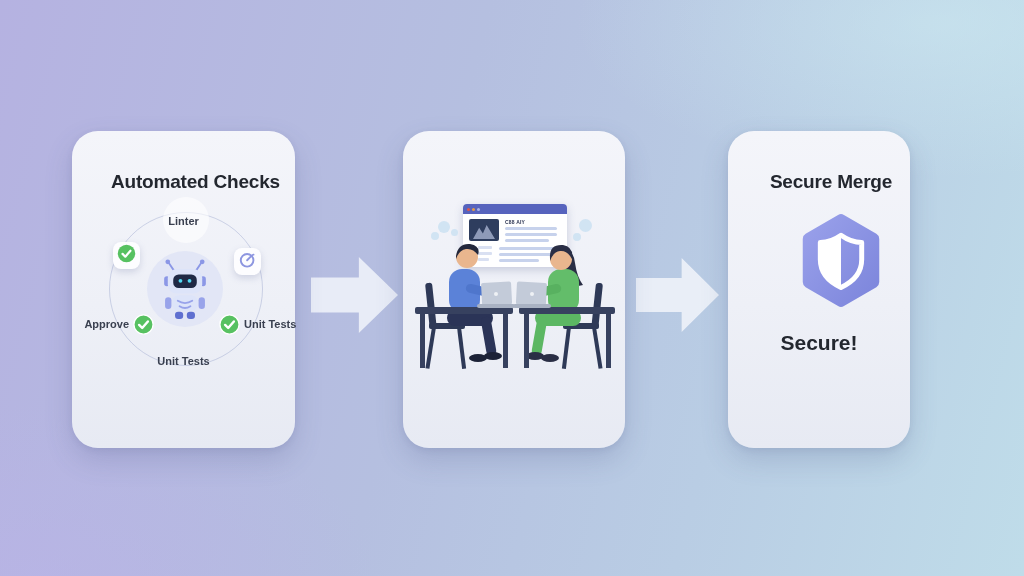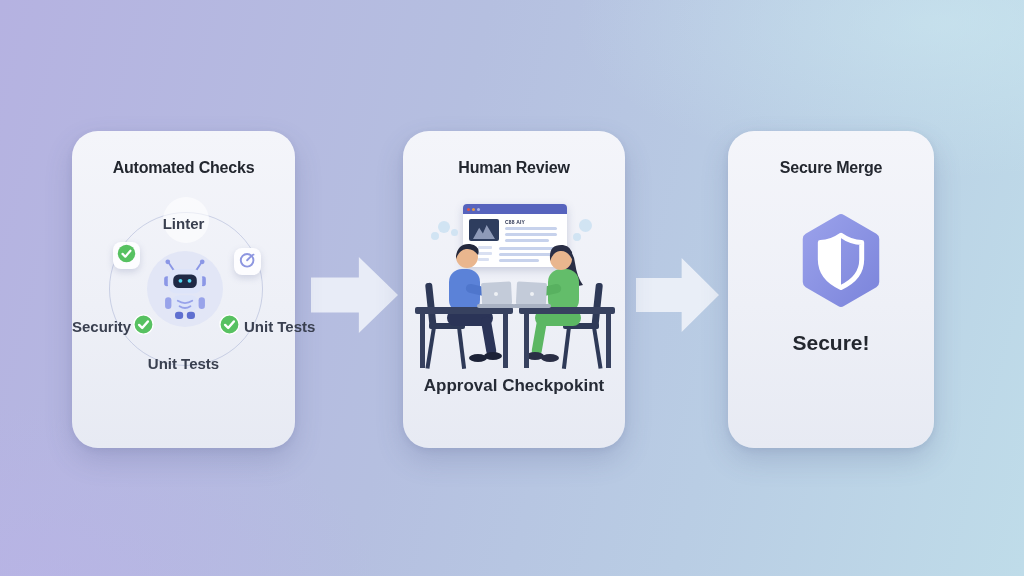--- a/index.html
+++ b/index.html
@@ -15,40 +15,40 @@
     pointer-events:none;
   }
   .card{
     position:absolute;top:131px;height:317px;border-radius:26px;
     background:linear-gradient(180deg,#f4f5fa 0%,#eef0f7 55%,#e7eaf3 100%);
     box-shadow:0 12px 28px rgba(70,80,130,.20), 0 2px 6px rgba(70,80,130,.10);
     z-index:2;
   }
   .card1{left:72px;width:223px;}
   .card2{left:403px;width:222px;}
-  .card3{left:728px;width:206px;}
+  .card3{left:728px;width:182px;}
   .stage-title{
     position:absolute;top:28px;left:0;width:100%;text-align:center;
-    font-size:16px;font-weight:700;color:#23272f;letter-spacing:-.2px;margin:0;
+    font-size:19px;font-weight:700;color:#23272f;letter-spacing:-.2px;margin:12px;
   }
   
   .flow-arrow{
     position:absolute;z-index:1;
     background:rgba(241,245,250,.85);
     clip-path:polygon(0% 27%,55% 27%,55% 0%,100% 50%,55% 100%,55% 73%,0% 73%);
   }
   .arrow-1{left:311px;top:257px;width:87px;height:76px;}
   .arrow-2{left:636px;top:258px;width:83px;height:74px;}
 
   
   .ring{position:absolute;left:37px;top:81px;width:152px;height:152px;border-radius:50%;
         border:1.5px solid rgba(140,152,198,.38);}
   .linter-bubble{position:absolute;left:91px;top:66px;width:46px;height:46px;border-radius:50%;
         background:rgba(255,255,255,.6);}
-  .check-label{position:absolute;font-size:15px;font-weight:600;color:#3a4050;white-space:nowrap;}
+  .check-label{position:absolute;font-size:11px;font-weight:600;color:#3a4050;white-space:nowrap;}
   .label-top{left:0;top:84px;width:100%;text-align:center;}
   .label-left{left:0;top:187px;width:57px;text-align:right;}
   .label-right{left:172px;top:187px;}
   .label-bottom{left:0;top:224px;width:100%;text-align:center;}
   .icon-tile{position:absolute;width:27px;height:27px;border-radius:8px;background:#fdfdff;
         box-shadow:0 3px 7px rgba(90,100,150,.22);display:flex;align-items:center;justify-content:center;}
   .tile-check{left:41px;top:111px;}
   .tile-gauge{left:162px;top:117px;}
   .check-circle{position:absolute;width:21px;height:21px;}
   .cc-left{left:61px;top:183px;}
@@ -134,21 +134,21 @@
         <rect x="10" y="43" width="7" height="13" rx="3.5" fill="#98a3ea"></rect>
         <rect x="47" y="43" width="7" height="13" rx="3.5" fill="#98a3ea"></rect>
         <rect x="18" y="41" width="28" height="17" rx="7" fill="#dde4f9"></rect>
         <path d="M24 47 q8 5 16 0" stroke="#98a3ea" stroke-width="2" fill="none" stroke-linecap="round"></path>
         <path d="M26 53 q6 4 12 0" stroke="#98a3ea" stroke-width="2" fill="none" stroke-linecap="round"></path>
         <rect x="21" y="59" width="9" height="8" rx="3.5" fill="#5f6fd0"></rect>
         <rect x="34" y="59" width="9" height="8" rx="3.5" fill="#5f6fd0"></rect>
       </svg>
     </div>
 
-    <div class="check-label label-left">Security</div>
+    <div class="check-label label-left">Approve</div>
     <div class="check-circle cc-left">
       <svg width="21" height="21" viewBox="0 0 24 24">
         <circle cx="12" cy="12" r="11" fill="#57c161" stroke="#ffffff" stroke-width="1.6"></circle>
         <path d="M7 12.5 L10.5 16 L17 8.5" stroke="#ffffff" stroke-width="2.8" fill="none" stroke-linecap="round" stroke-linejoin="round"></path>
       </svg>
     </div>
 
     <div class="check-circle cc-right">
       <svg width="21" height="21" viewBox="0 0 24 24">
         <circle cx="12" cy="12" r="11" fill="#57c161" stroke="#ffffff" stroke-width="1.6"></circle>
@@ -156,21 +156,20 @@
       </svg>
     </div>
     <div class="check-label label-right">Unit Tests</div>
 
     <div class="check-label label-bottom">Unit Tests</div>
   </section>
 
   <div class="flow-arrow arrow-1"></div>
 
   <section class="card card2">
-    <h2 class="stage-title">Human Review</h2>
 
     <div class="browser">
       <div class="browser-bar">
         <span class="bar-dot dot-red"></span>
         <span class="bar-dot dot-orange"></span>
         <span class="bar-dot dot-light"></span>
       </div>
       <div class="browser-body">
         <div class="doc-image"></div>
         <div class="doc-heading">C88 AIY</div>
@@ -239,21 +238,20 @@
 
         <rect x="74" y="52" width="30" height="23" rx="2" fill="#c3cbd9" transform="rotate(-3 74 52)"></rect>
         <circle cx="89" cy="63" r="2" fill="#eef1f5"></circle>
         <rect x="70" y="73" width="38" height="4" rx="2" fill="#a9b2c3"></rect>
         <rect x="110" y="52" width="30" height="23" rx="2" fill="#c3cbd9" transform="rotate(3 140 52)"></rect>
         <circle cx="125" cy="63" r="2" fill="#eef1f5"></circle>
         <rect x="106" y="73" width="38" height="4" rx="2" fill="#a9b2c3"></rect>
       </svg>
     </div>
 
-    <p class="caption">Approval Checkpokint</p>
   </section>
 
   <div class="flow-arrow arrow-2"></div>
 
   <section class="card card3">
     <h2 class="stage-title">Secure Merge</h2>
 
     <div class="hex-wrap">
       <svg width="90" height="99" viewBox="0 0 100 110">
         <defs>

